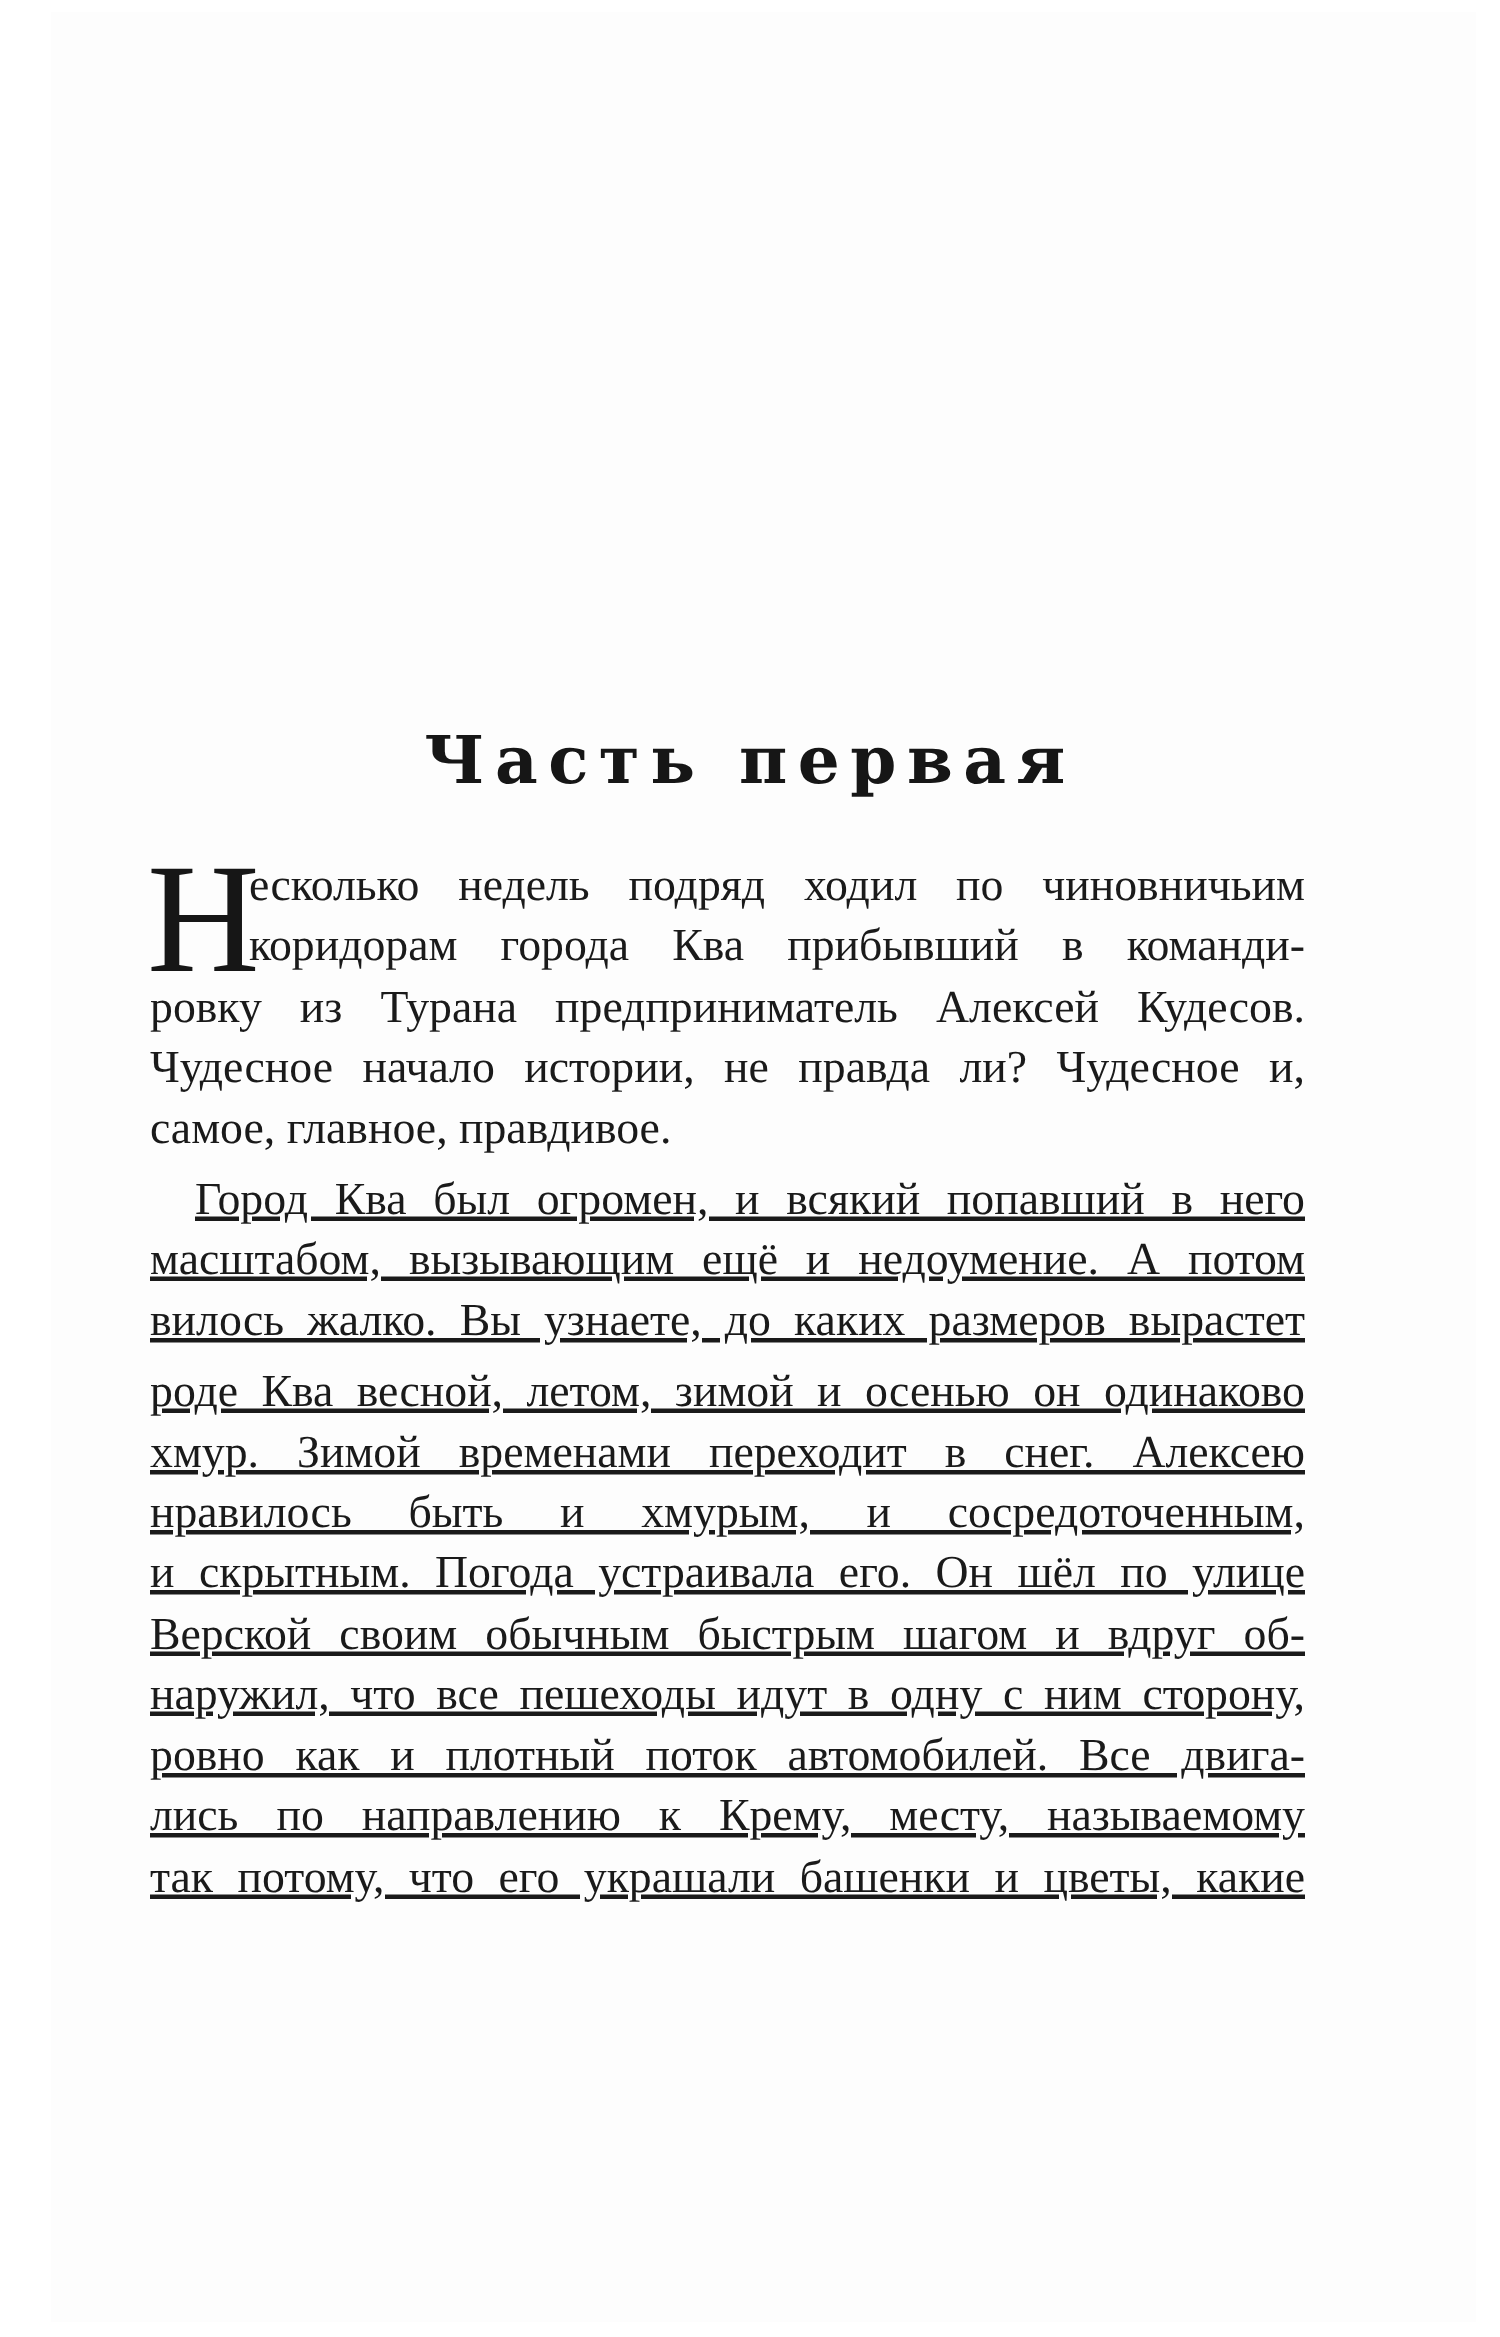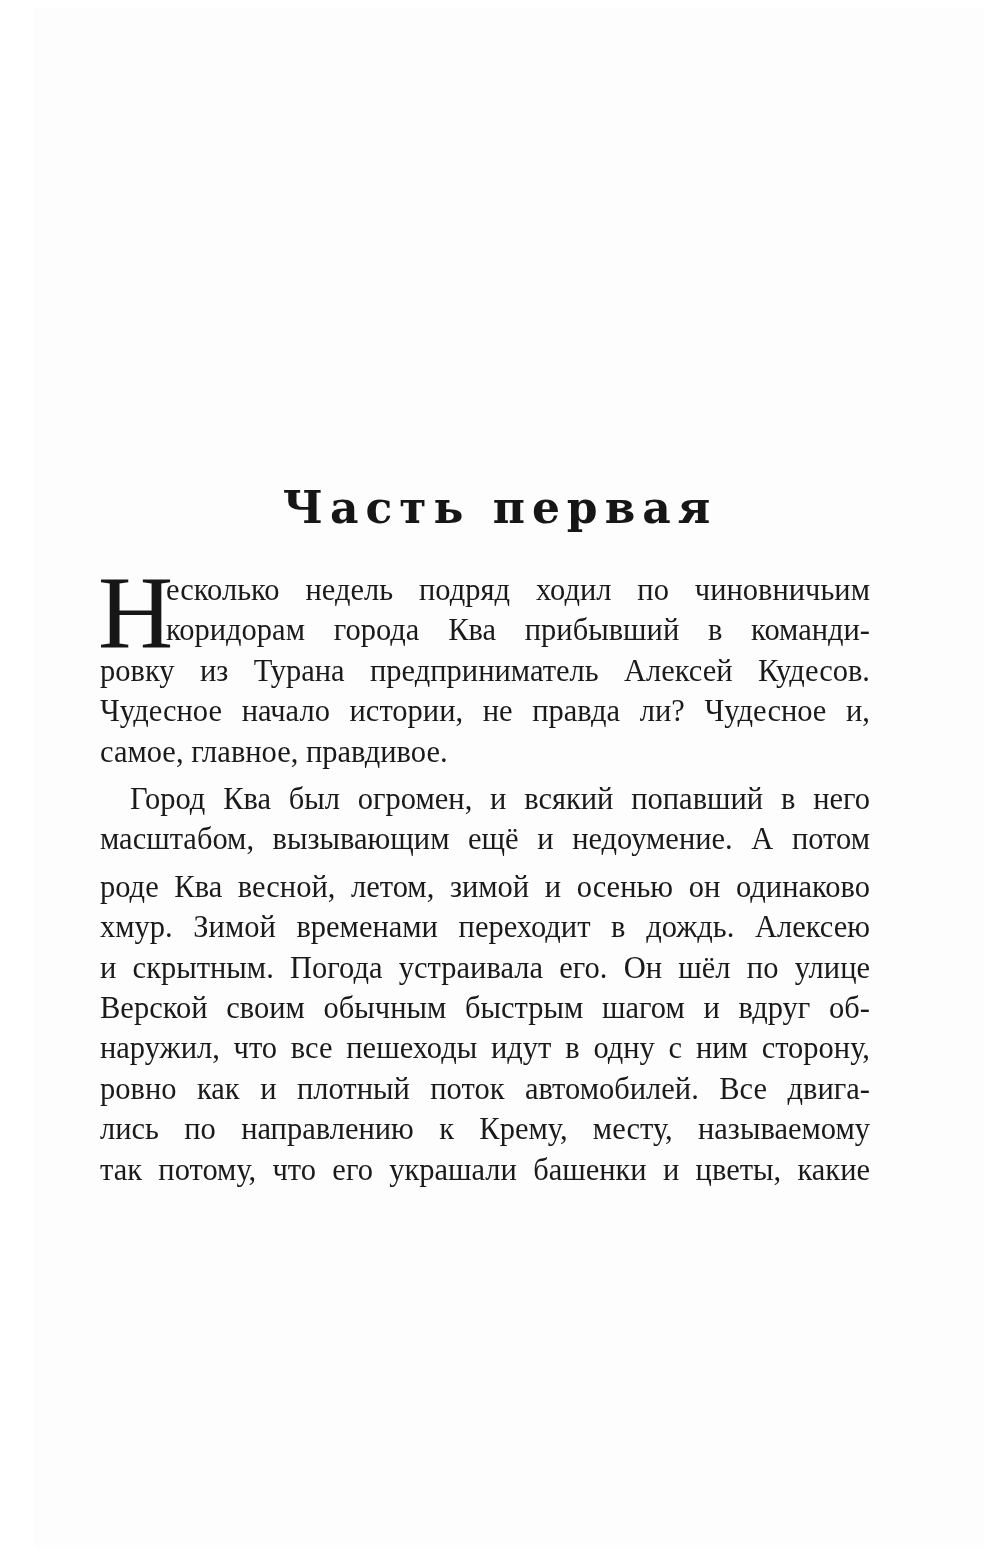--- a/index.html
+++ b/index.html
@@ -50,20 +50,21 @@
       line-height: 40.4px;
       color: #1a1a1a;
     }
     .para {
       margin: 0;
       text-align: justify;
       text-align-last: left;
     }
     .para + .para {
       margin-top: 7px;
+      text-decoration: underline;
     }
     .line {
       display: block;
       white-space: nowrap;
       text-align-last: justify;
       text-align: justify;
     }
     .line.last {
       text-align-last: left;
     }
@@ -101,25 +102,27 @@
       <span class="line dc">есколько недель подряд ходил по чиновничьим</span>
       <span class="line dc">коридорам города Ква прибывший в команди-</span>
       <span class="line">ровку из Турана предприниматель Алексей Кудесов.</span>
       <span class="line">Чудесное начало истории, не правда ли? Чудесное и,</span>
       <span class="line last">самое, главное, правдивое.</span>
     </p>
 
     <p class="para">
       <span class="line indent">Город Ква был огромен, и всякий попавший в него</span>
       <span class="line">масштабом, вызывающим ещё и недоумение. А потом</span>
+      <span class="line">вилось жалко. Вы узнаете, до каких размеров вырастет</span>
     </p>
 
     <p class="para">
       <span class="line">роде Ква весной, летом, зимой и осенью он одинаково</span>
-      <span class="line">хмур. Зимой временами переходит в дождь. Алексею</span>
+      <span class="line">хмур. Зимой временами переходит в снег. Алексею</span>
+      <span class="line">нравилось быть и хмурым, и сосредоточенным,</span>
       <span class="line">и скрытным. Погода устраивала его. Он шёл по улице</span>
       <span class="line">Верской своим обычным быстрым шагом и вдруг об-</span>
       <span class="line">наружил, что все пешеходы идут в одну с ним сторону,</span>
       <span class="line">ровно как и плотный поток автомобилей. Все двига-</span>
       <span class="line">лись по направлению к Крему, месту, называемому</span>
       <span class="line">так потому, что его украшали башенки и цветы, какие</span>
     </p>
 
   </div>
 </div>

